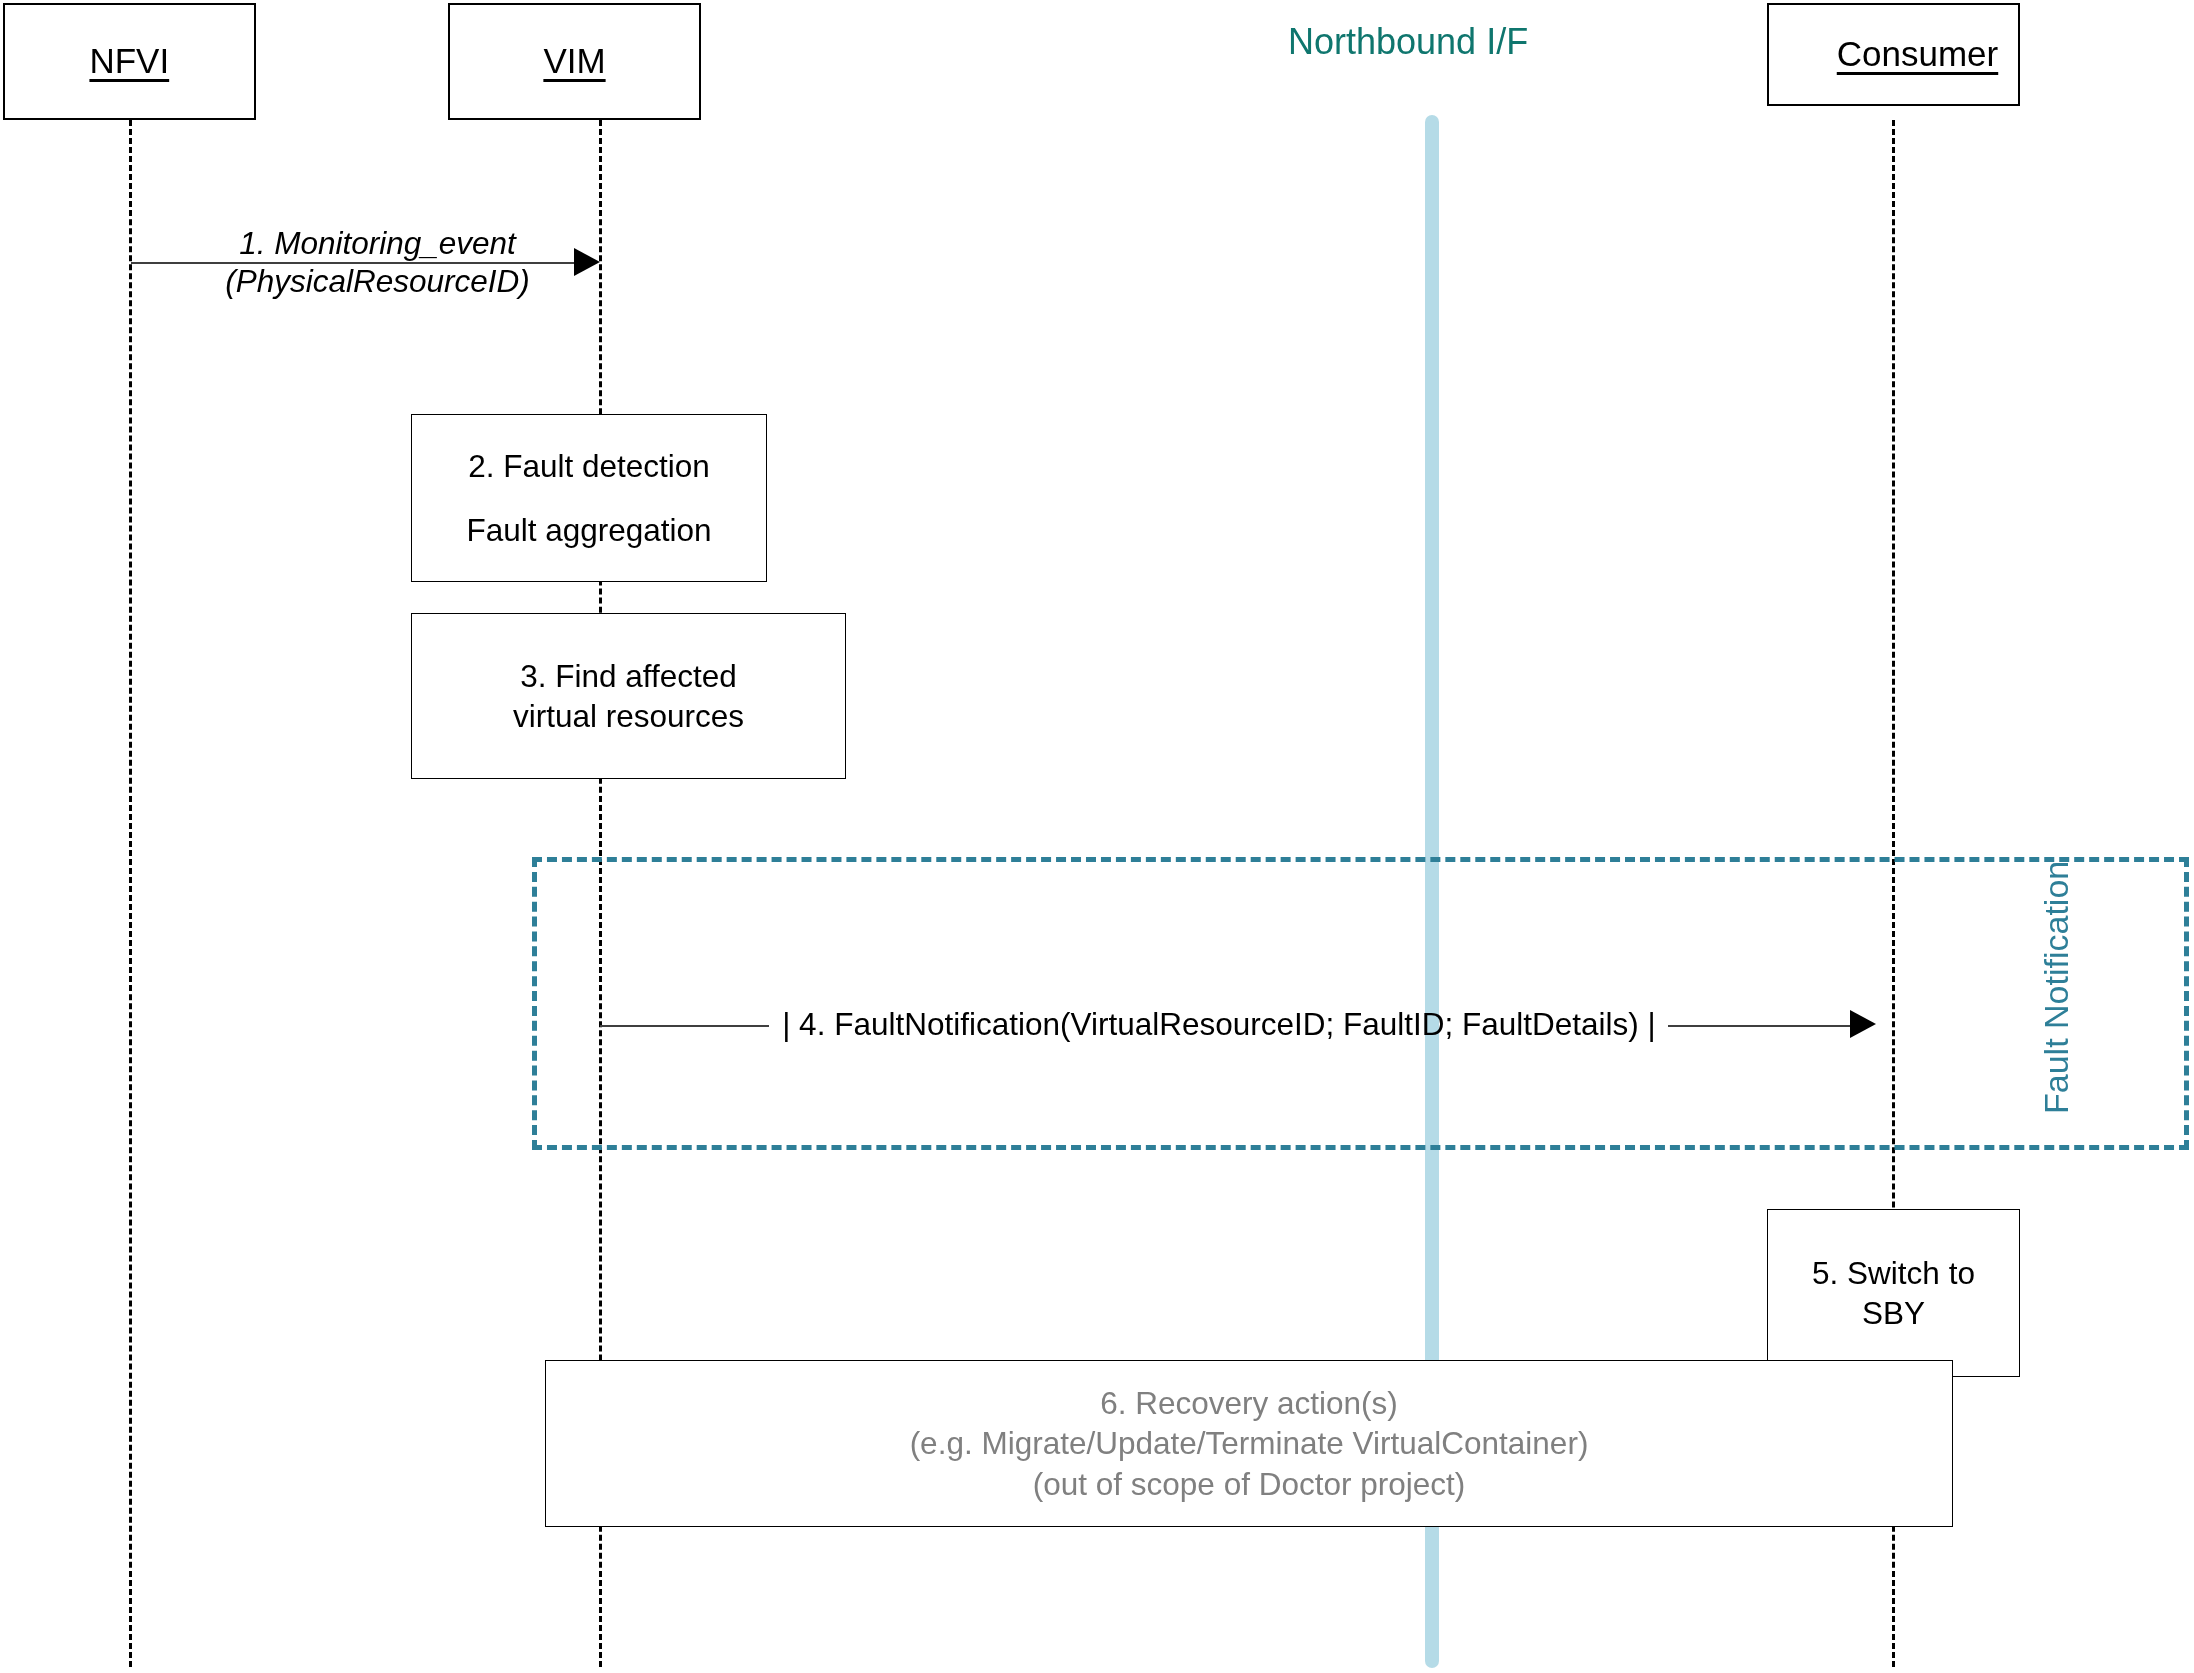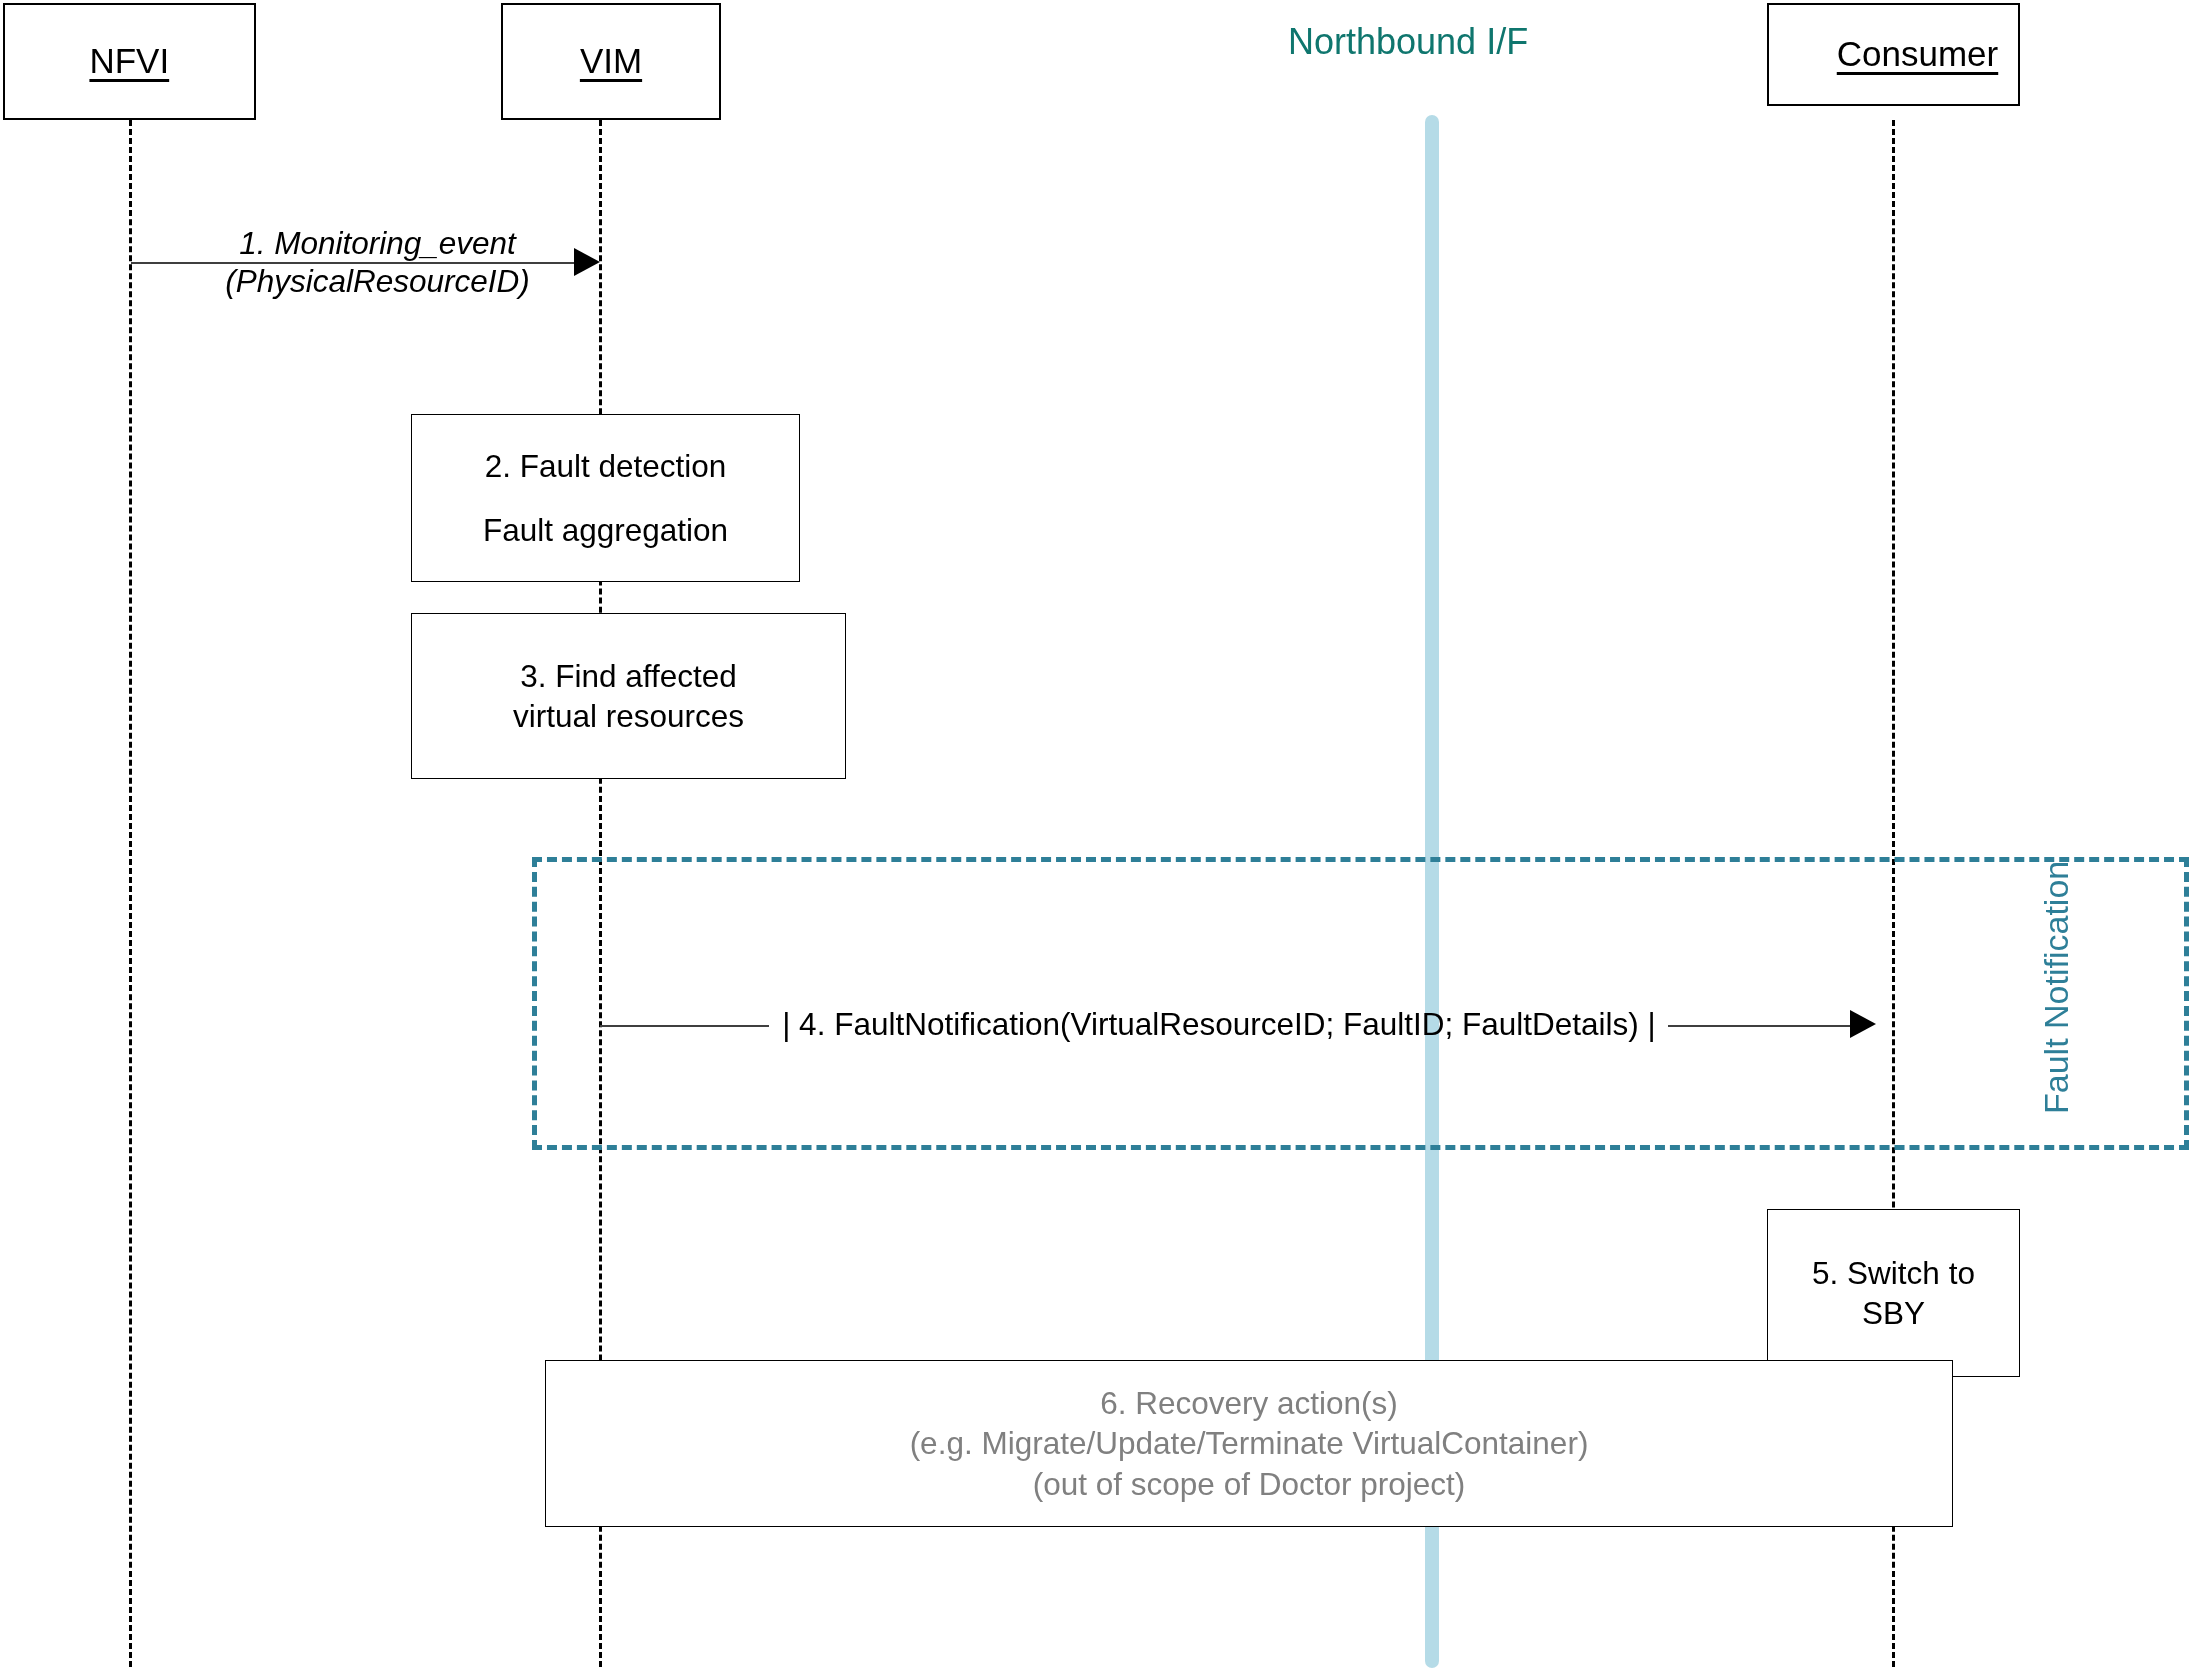--- a/index.html
+++ b/index.html
@@ -123,21 +123,21 @@
 </style>
 </head>
 <body>
 
 <div id="canvas">
 
   <div class="participant-box" style="left:2.8px; top:2.8px; width:253px; height:117px;">
     <span class="participant-label">NFVI</span>
   </div>
 
-  <div class="participant-box" style="left:501px; top:2.8px; width:220px; height:117px;">
+  <div class="participant-box" style="left:448px; top:2.8px; width:253px; height:117px;">
     <span class="participant-label">VIM</span>
   </div>
 
   <div class="participant-box" style="left:1767px; top:2.8px; width:253px; height:103px;padding-left:48px;">
     <span class="participant-label">Consumer</span>
   </div>
 
   <div class="nb-title" style="left:1288px; top:21.4px;">Northbound I/F</div>
 
   <div class="nb-bar" style="left:1425px; top:115px; width:13.5px; height:1553px;"></div>
@@ -146,21 +146,21 @@
   <div class="lifeline" style="left:599px; top:120px; height:1547px;"></div>
   <div class="lifeline" style="left:1892px; top:120px; height:1547px;"></div>
 
   <div class="msg-line" style="left:131px; top:262px; width:450px;"></div>
   <div class="msg-head" style="left:574px; top:248px;"></div>
   <div class="msg-label" style="left:203px; top:224px; width:349px;font-style:italic;">
     <div>1. Monitoring_event</div>
     <div>(PhysicalResourceID)</div>
   </div>
 
-  <div class="action-box" style="left:411px; top:414px; width:389px; height:168px;gap:24px;">
+  <div class="action-box" style="left:411px; top:414px; width:356px; height:168px;gap:24px;">
     <div class="line">2. Fault detection</div>
     <div class="line">Fault aggregation</div>
   </div>
 
   <div class="action-box" style="left:411px; top:613px; width:435px; height:166px;">
     <div class="line">3. Find affected</div>
     <div class="line">virtual resources</div>
   </div>
 
   <div class="fragment" style="left:532px; top:857px; width:1657px; height:293px;"></div>

